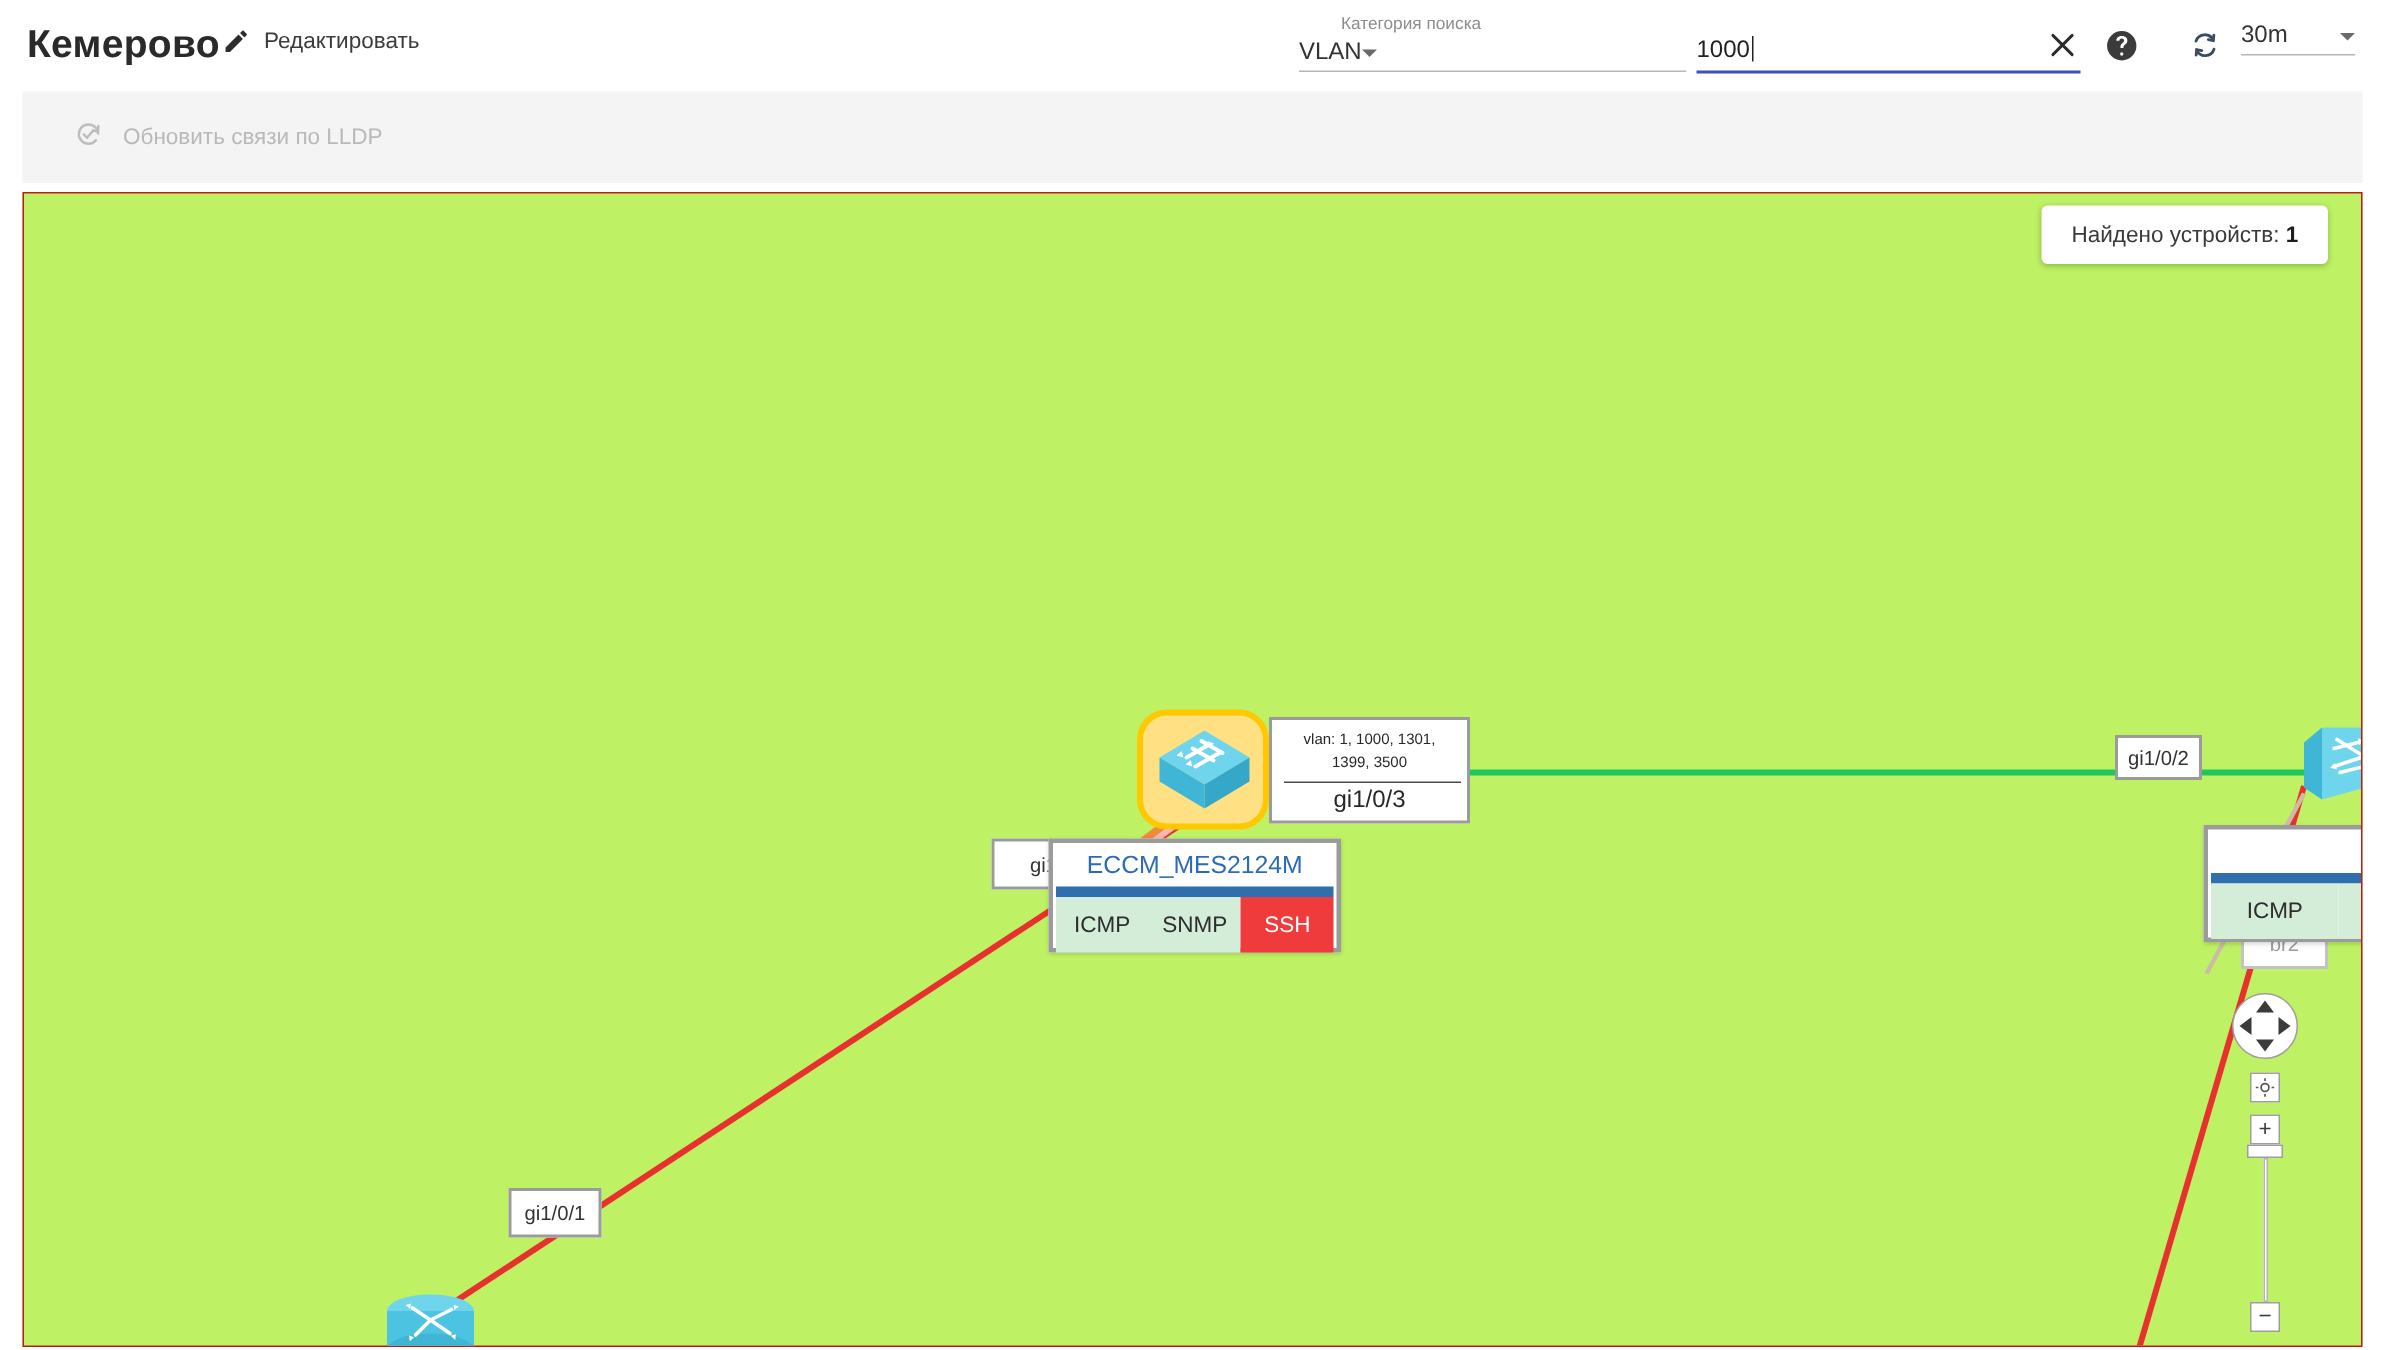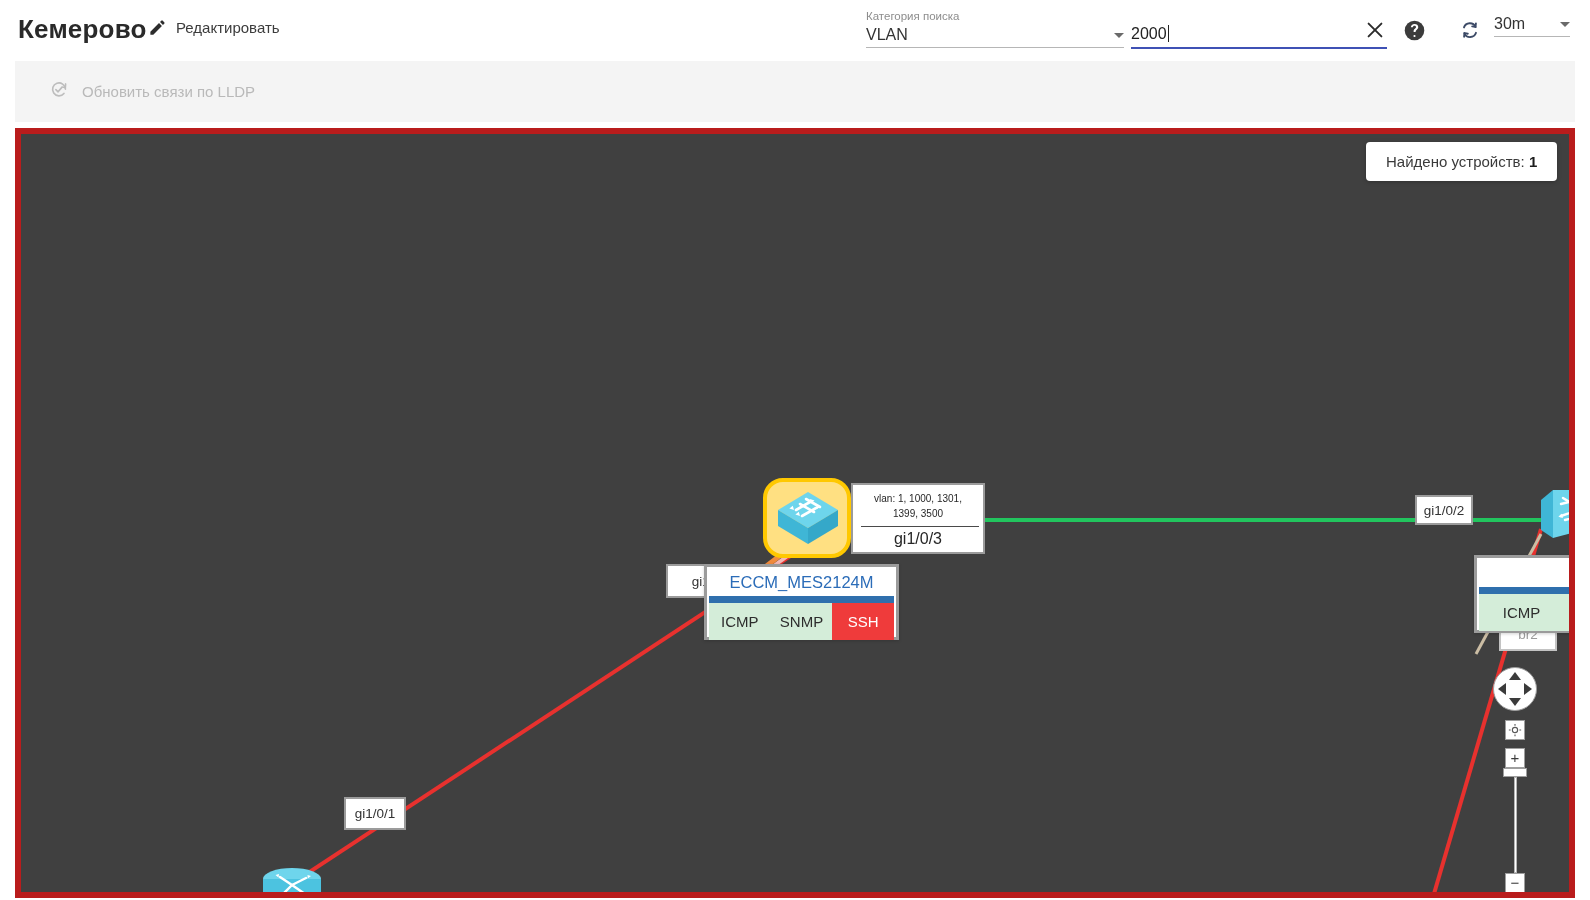--- a/index.html
+++ b/index.html
@@ -25,23 +25,23 @@
     display: flex; align-items: center; gap: 9px; cursor: pointer;
   }
   .edit-label { font-size: 15px; color: #3c3c3c; }
   .pencil { width: 19px; height: 19px; display:block; }
 
   
   .search-cat {
     position: absolute; left: 866px; top: 10px; width: 258px;
   }
   .field-label {
-    font-size: 11.5px; color: #8d8d8d; line-height: 13px; margin-bottom: 2px;
-  }
-  .sel-row { display: flex; align-items: flex-end; justify-content: space-between;
+    font-size: 11.5px; color: #8d8d8d; line-height: 13px; margin-bottom: 2px; margin-left: 28px;
+  }
+  .sel-row { display: flex; align-items: flex-end; justify-content: flex-start;
     border-bottom: 1px solid #b6b6b6; padding-bottom: 3px; }
   .sel-value { font-size: 16px; color: #333; line-height: 19px; }
   .caret {
     width: 0; height: 0; border-left: 5px solid transparent; border-right: 5px solid transparent;
     border-top: 5px solid #6a6a6a; margin-bottom: 6px;
   }
 
   .search-input-wrap {
     position: absolute; left: 1131px; top: 24px; width: 256px;
     border-bottom: 2px solid #3f51b5; padding-bottom: 3px;
@@ -72,21 +72,21 @@
     background: #f4f4f4; display: flex; align-items: center;
   }
   .lldp-btn {
     display: flex; align-items: center; gap: 12px; margin-left: 33px;
     color: #b9b9b9; font-size: 15px; cursor: default; justify-content: flex-end;
   }
 
   
   .canvas {
     position: absolute; left: 15px; top: 128px; width: 1560px; height: 770px;
-    background: #404040; border: 6px solid #b91c1c; box-sizing: border-box;
+    background: #bef264; border: 1px solid #b91c1c; box-sizing: border-box;
     overflow: hidden;
   }
   .canvas-svg { position: absolute; left: 0; top: 0; }
 
   
   .found-card {
     position: absolute; left: 1345px; top: 8px;
     background: #ffffff; border-radius: 4px;
     box-shadow: 0 1px 4px rgba(0,0,0,0.26);
     padding: 11px 20px; font-size: 15px; color: #3a3a3a; white-space: nowrap;
@@ -165,21 +165,21 @@
 
     <div class="search-cat">
       <div class="field-label">Категория поиска</div>
       <div class="sel-row">
         <span class="sel-value">VLAN</span>
         <span class="caret"></span>
       </div>
     </div>
 
     <div class="search-input-wrap">
-      <span class="search-input-text">2000</span><span class="caret-bar"></span>
+      <span class="search-input-text">1000</span><span class="caret-bar"></span>
     </div>
 
     <span class="icon-btn" id="clear-icon">
       <svg width="22" height="22" viewBox="0 0 24 24">
           <path d="M5 5 L19 19 M19 5 L5 19" stroke="#2b2b2b" stroke-width="2.1" fill="none" stroke-linecap="round"></path>
         </svg>
     </span>
 
     <span class="icon-btn" id="help-icon">
       <svg width="23" height="23" viewBox="0 0 24 24">

